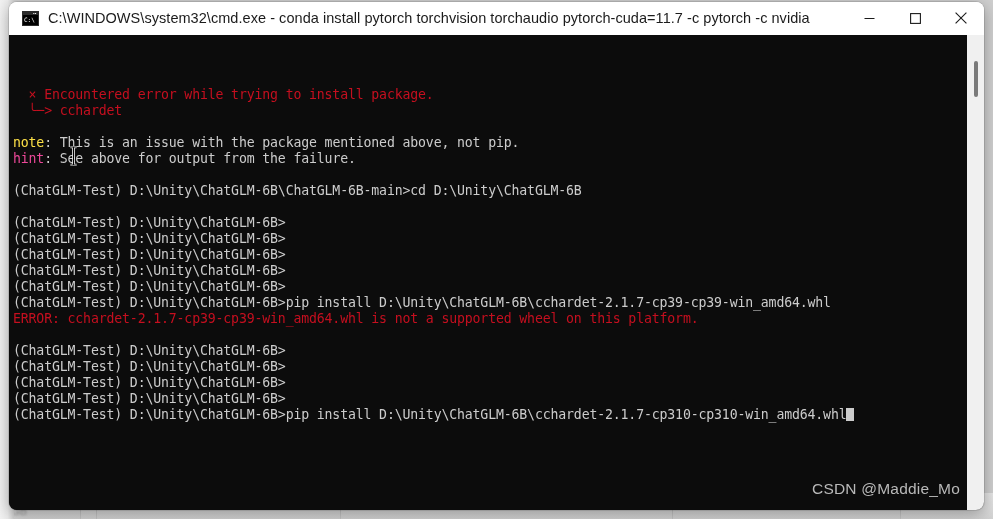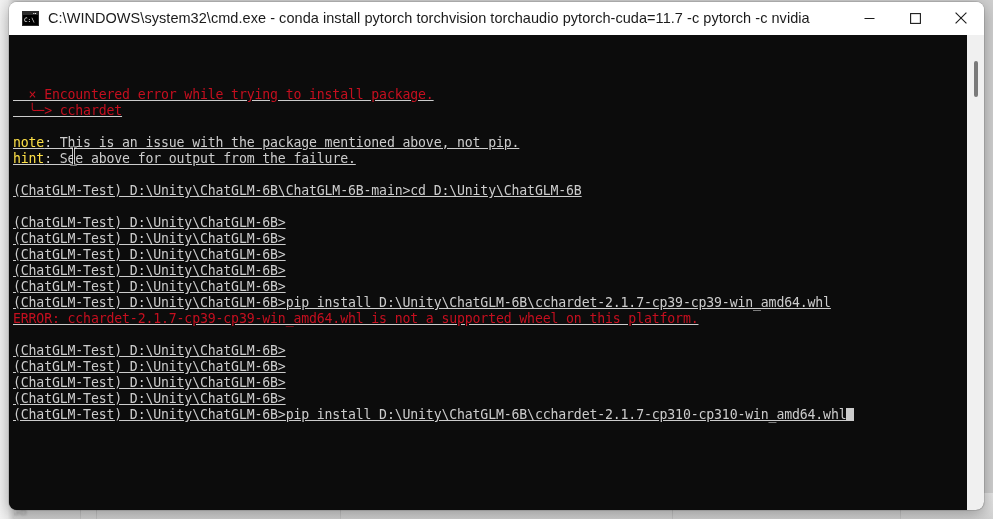--- a/index.html
+++ b/index.html
@@ -162,26 +162,25 @@
     font-size: 13.2px;
     line-height: 16px;
     padding: 4px 0 0 4px;
     overflow: hidden;
     white-space: pre;
     letter-spacing: -0.15px;
   }
   .t-line {
     height: 16px;
     white-space: pre;
-    text-decoration: underline;
   }
   .t-line.spacer { color: transparent; }
   .c-red     { color: #c50f1f; }
   .c-magenta { color: #fde047; }
-  .c-cyan-b  { color: #fde047; }
+  .c-cyan-b  { color: #ec4899; }
   .c-white   { color: #cccccc; text-align: right; }
   #cursor-block {
     display: inline-block;
     width: 8px;
     height: 13px;
     background: #cccccc;
     vertical-align: -2px;
   }
 
   
@@ -281,13 +280,14 @@
           <path d="M1.5 1 H7.5 M4.5 1 V19 M1.5 19 H7.5" stroke="#000000" stroke-width="1.1" fill="none"></path>
         </svg>
       </div>
     </div>
 
     <div id="console-scrollbar">
       <div id="console-scroll-thumb"></div>
     </div>
   </div>
 
+  <div id="watermark">CSDN @Maddie_Mo</div>
 </div>
 
 </body></html>

